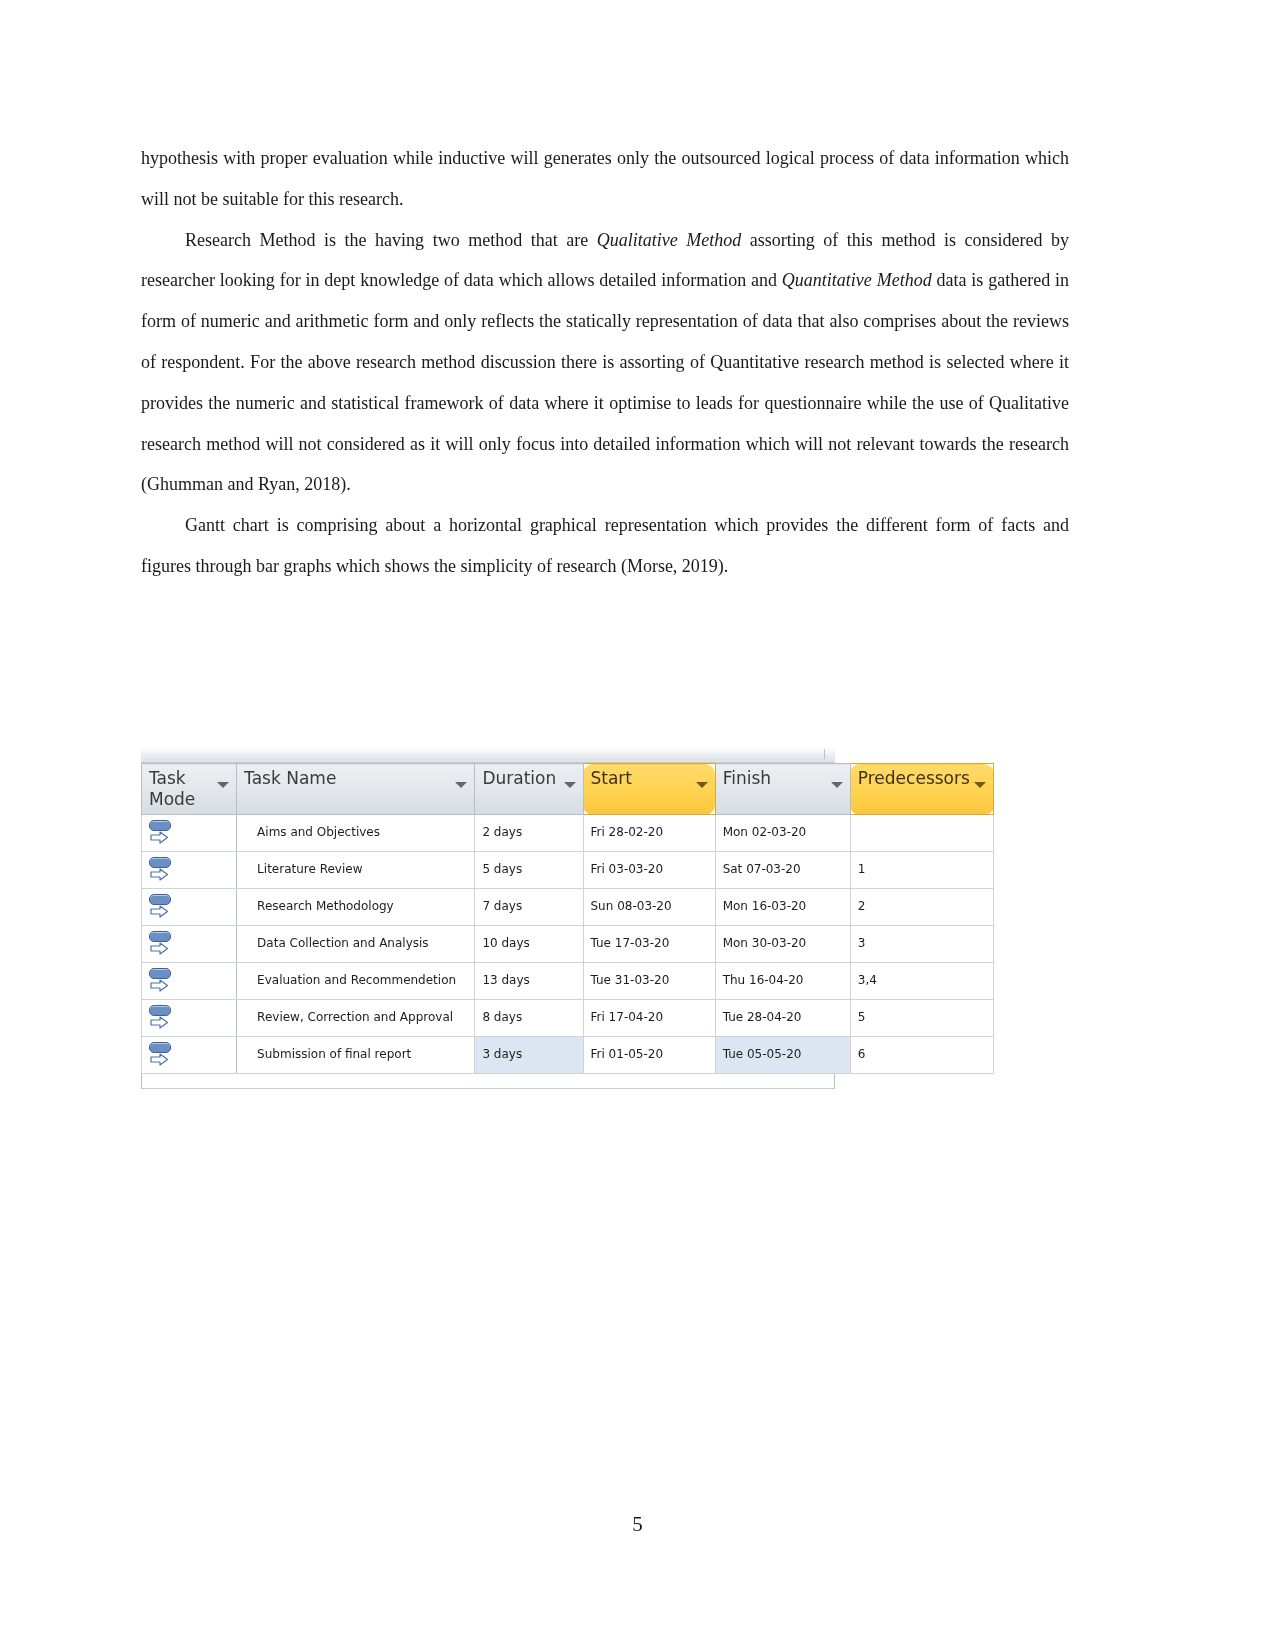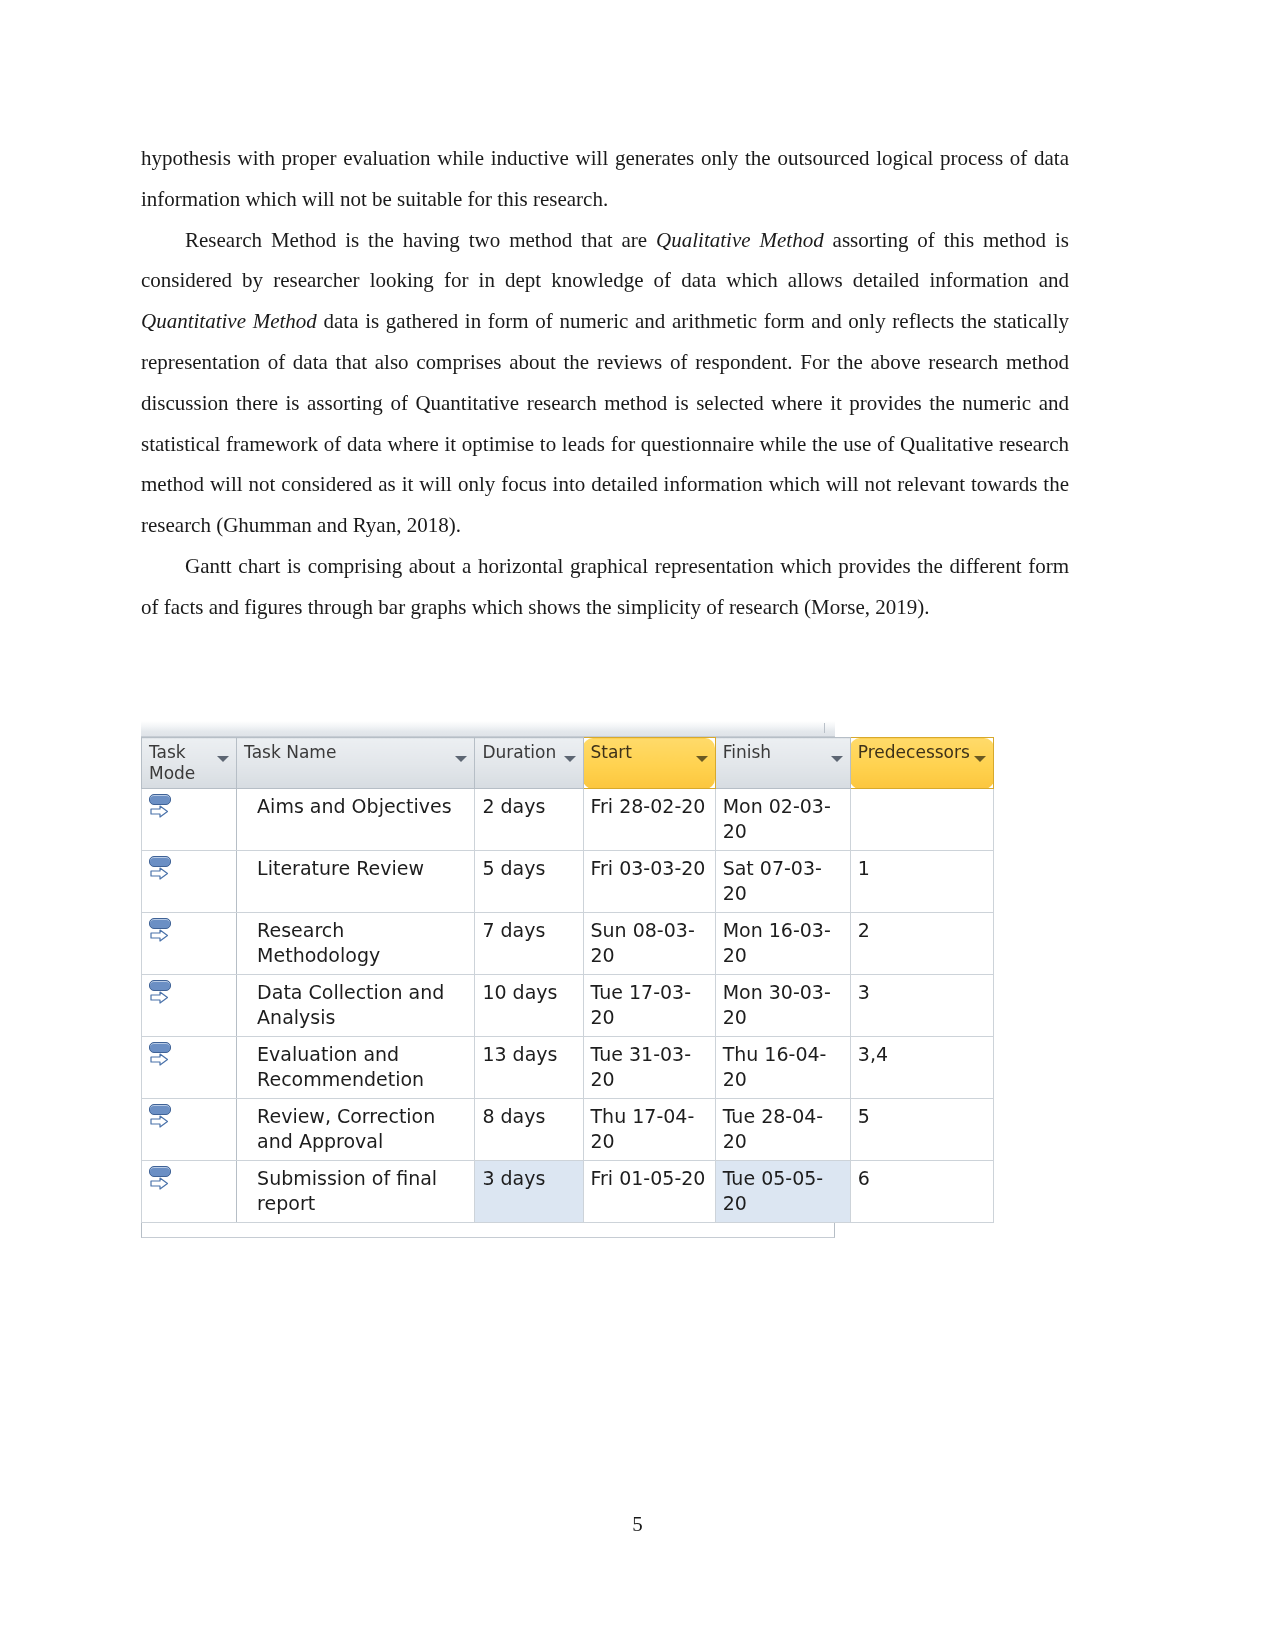--- a/index.html
+++ b/index.html
@@ -27,37 +27,37 @@
 
   .body-text {
     position: absolute;
     left: 141px;
     top: 138px;
     width: 928px;
   }
 
   .para {
     margin: 0 0 0 0;
-    font-size: 21px;
+    font-size: 18px;
     line-height: 40.8px;
     text-align: justify;
     text-justify: inter-word;
     color: #1a1a1a;
     hyphens: none;
   }
   .para.indent { text-indent: 44px; }
 
   .b  { font-weight: normal; }
   .bi { font-weight: normal; font-style: italic; }
 
   
   .project-grid {
     position: absolute;
     left: 141px;
-    top: 720px;
+    top: 746px;
     width: 694px;
   }
 
   
   .grid-topstrip {
     height: 15px;
     background: linear-gradient(to bottom, #ffffff 0%, #f3f5f7 35%, #e4e8ec 70%, #dfe3e8 100%);
     border-top: 1px solid #ffffff;
     border-bottom: 1px solid #c6ccd3;
     position: relative;
@@ -112,21 +112,21 @@
     top: 18px;
     width: 0; height: 0;
     border-left: 6px solid transparent;
     border-right: 6px solid transparent;
     border-top: 6px solid #5d6673;
   }
   th.hl-yellow .filter-arrow { border-top-color: #6b5a22; }
 
   
   table.pgrid tbody td {
-    font-size: 19px;
+    font-size: 12px;
     color: #1d1d1d;
     padding: 5px 7px 6px 7px;
     line-height: 25px;
     background: #ffffff;
     border-color: #cdd3d9;
   }
   table.pgrid tbody td.cell-mode {
     padding: 4px 0 0 6px;
     background: #ffffff;
     border-right-color: #b6bec6;
@@ -303,21 +303,21 @@
             <td class="cell-mode">
               <span class="mode-icon">
                 <span class="bar"></span>
                 <svg class="arrow" viewBox="0 0 19 13">
                   <path d="M1 4 L10 4 L10 1 L17.5 6.5 L10 12 L10 9 L1 9 Z" fill="#ffffff" stroke="#4a72aa" stroke-width="1.2" stroke-linejoin="round"></path>
                 </svg>
               </span>
             </td>
             <td class="cell-name">Review, Correction and Approval</td>
             <td>8 days</td>
-            <td>Thu 17-04-20</td>
+            <td>Fri 17-04-20</td>
             <td>Tue 28-04-20</td>
             <td>5</td>
           </tr>
           <tr>
             <td class="cell-mode">
               <span class="mode-icon">
                 <span class="bar"></span>
                 <svg class="arrow" viewBox="0 0 19 13">
                   <path d="M1 4 L10 4 L10 1 L17.5 6.5 L10 12 L10 9 L1 9 Z" fill="#ffffff" stroke="#4a72aa" stroke-width="1.2" stroke-linejoin="round"></path>
                 </svg>

